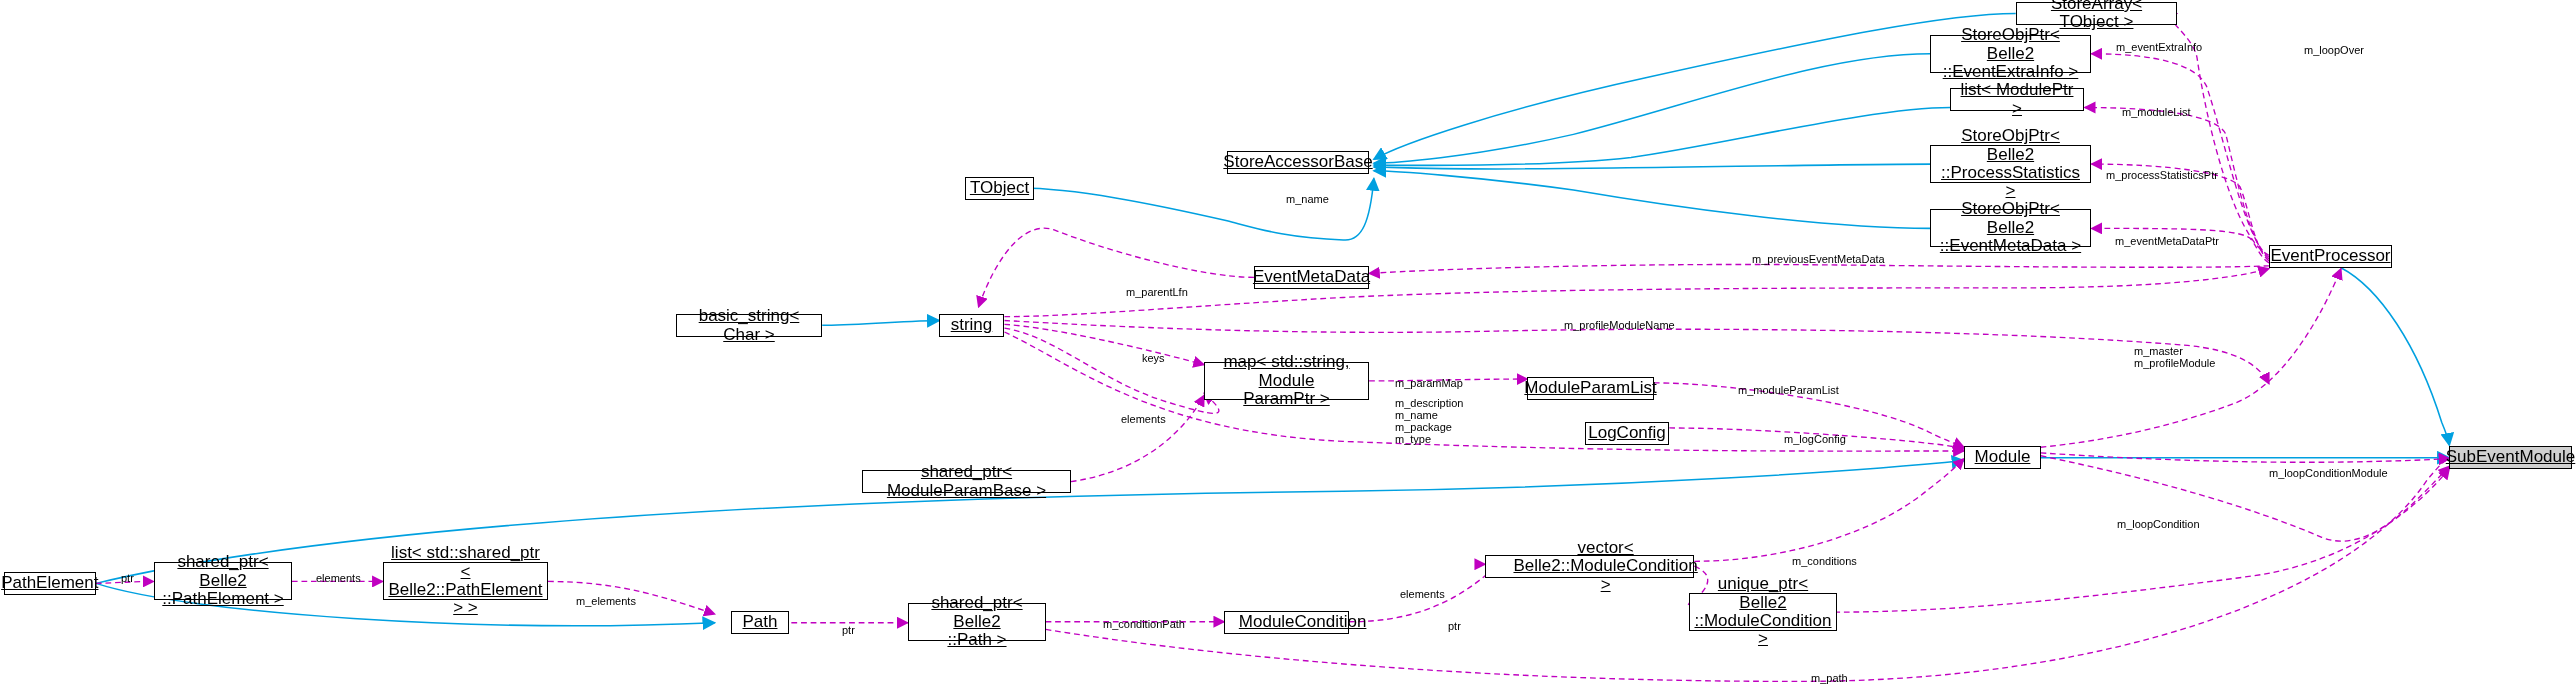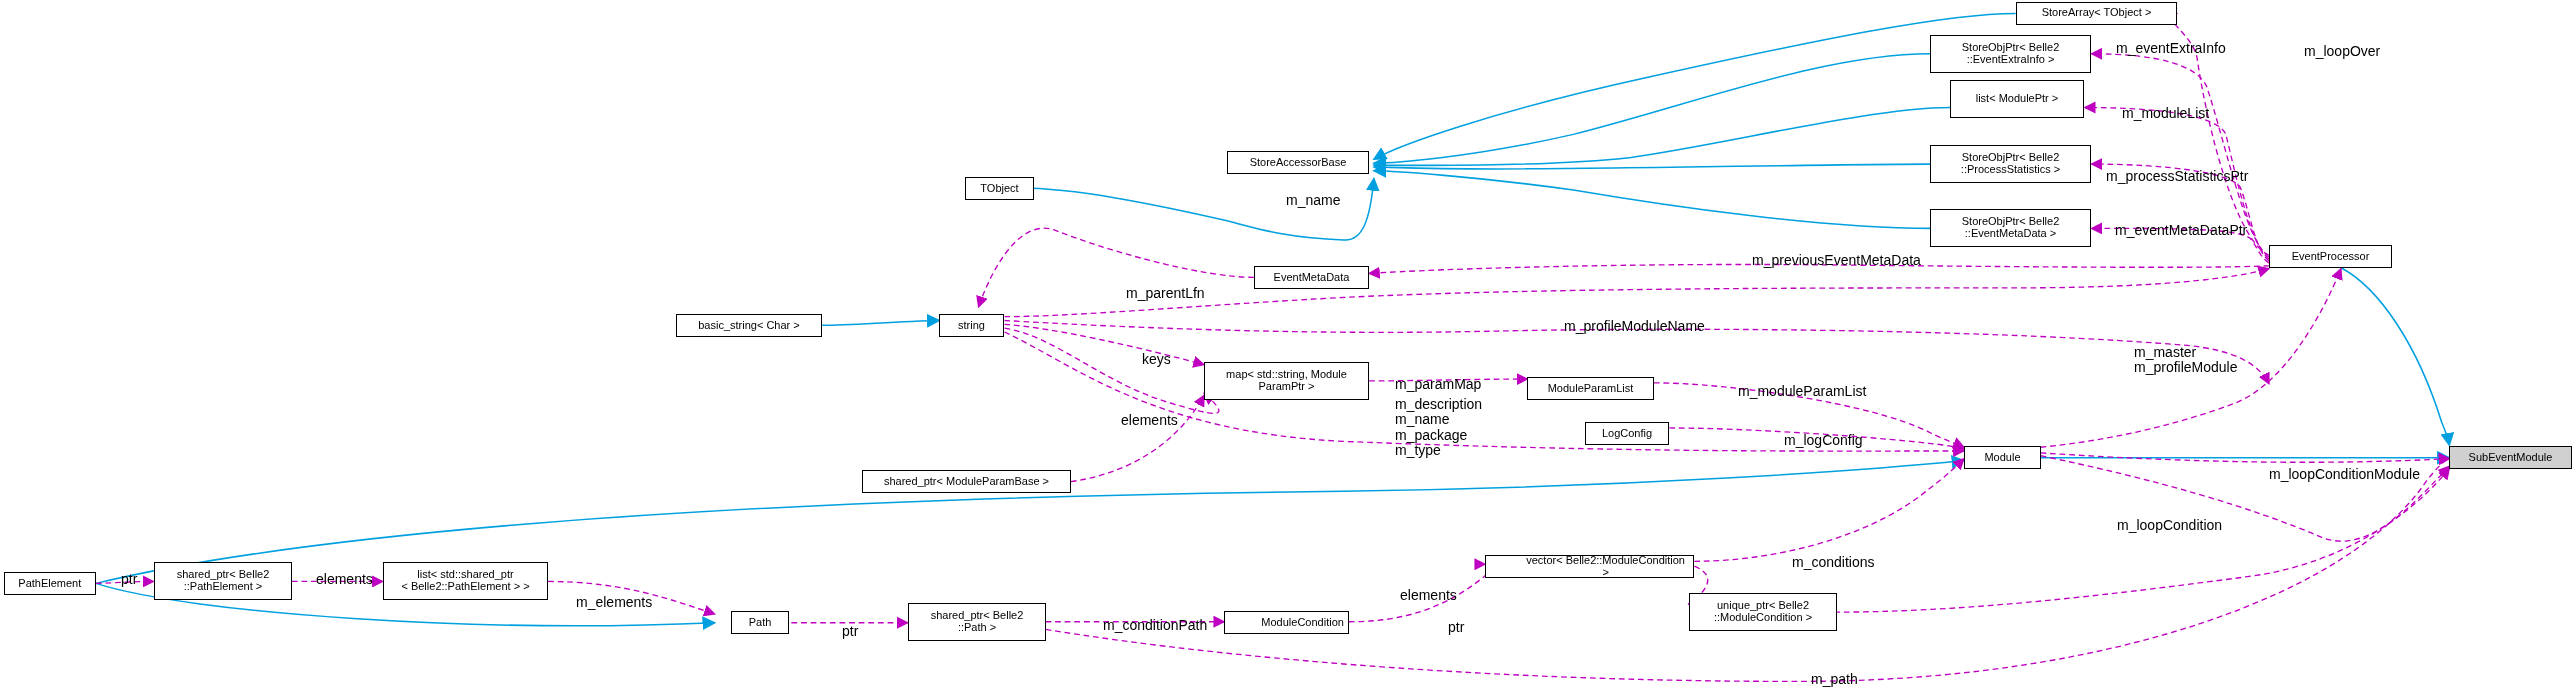--- a/index.html
+++ b/index.html
@@ -1,23 +1,23 @@
 <!DOCTYPE html>
 <html><head>
 <meta charset="utf-8">
 <style>
   html,body{margin:0;padding:0;background:#ffffff;}
   body{font-family:"Liberation Sans", sans-serif;}
   #stage{position:relative;width:2576px;height:688px;overflow:hidden;background:#fff;}
   svg.edges{position:absolute;left:0;top:0;width:2576px;height:688px;pointer-events:none;}
   .node{position:absolute;box-sizing:border-box;background:#ffffff;border:1px solid #000000;
-        font-size:11px;line-height:1.08;color:#000;display:flex;align-items:center;justify-content:center;
-        text-align:center;padding:1.9px 4.8px;white-space:pre-line;}
+        font-size:17px;line-height:1.08;color:#000;display:flex;align-items:center;justify-content:center;
+        text-align:center;padding:1.9px 4.8px;white-space:pre-line;text-decoration:underline;}
   .node.gray{background:#d0d0d0;}
-  .elabel{position:absolute;font-size:14px;color:#000;white-space:pre-line;line-height:1.1;text-align:left;}
+  .elabel{position:absolute;font-size:11px;color:#000;white-space:pre-line;line-height:1.1;text-align:left;}
 </style>
 </head>
 <body>
 
 <div id="stage">
 
   <svg class="edges" viewBox="0 0 2685 717">
     <defs>
       <marker id="arrBlue" markerWidth="9" markerHeight="9" refX="8" refY="4.5" orient="auto">
         <path d="M0,0 L9,4.5 L0,9 z" fill="#00a0e0"></path>
@@ -70,21 +70,21 @@
       <path d="M304,606 C340,606 370,606 399,606"></path>
       <path d="M100,608 C110,608 140,606 160,606"></path>
       <path d="M1090,656 C1300,690 1600,712 1900,710 C2200,706 2450,620 2530,500 C2545,482 2550,478 2553,478"></path>
       <path d="M1766,590 C1790,600 1780,615 1760,630"></path>
     </g>
   </svg>
 
   <div class="node" style="left:2016px;top:1.9px;width:161px;height:23px;">StoreArray&lt; TObject &gt;</div>
   <div class="node" style="left:1930px;top:35px;width:161px;height:38px;">StoreObjPtr&lt; Belle2
 ::EventExtraInfo &gt;</div>
-  <div class="node" style="left:1950px;top:80px;width:134px;height:38px;">list&lt; ModulePtr &gt;</div>
+  <div class="node" style="left:1950px;top:88px;width:134px;height:23px;">list&lt; ModulePtr &gt;</div>
   <div class="node" style="left:1227px;top:151px;width:142px;height:23px;">StoreAccessorBase</div>
   <div class="node" style="left:1930px;top:145px;width:161px;height:38px;">StoreObjPtr&lt; Belle2
 ::ProcessStatistics &gt;</div>
   <div class="node" style="left:1930px;top:209px;width:161px;height:38px;">StoreObjPtr&lt; Belle2
 ::EventMetaData &gt;</div>
   <div class="node" style="left:951px;top:177px;width:69px;height:23px;margin-left:14px;">TObject</div>
   <div class="node" style="left:2269px;top:245px;width:123px;height:23px;">EventProcessor</div>
   <div class="node" style="left:1254px;top:266px;width:115px;height:23px;">EventMetaData</div>
   <div class="node" style="left:676px;top:314px;width:146px;height:23px;">basic_string&lt; Char &gt;</div>
   <div class="node" style="left:939px;top:314px;width:65px;height:23px;">string</div>
@@ -106,21 +106,21 @@
   <div class="node" style="left:715px;top:611px;width:58px;height:23px;margin-left:16px;">Path</div>
   <div class="node" style="left:908px;top:603px;width:138px;height:38px;">shared_ptr&lt; Belle2
 ::Path &gt;</div>
   <div class="node" style="left:1224px;top:611px;width:125px;height:23px;padding-left:37px;">ModuleCondition</div>
 
   <div class="elabel" style="left:2116px;top:41px;">m_eventExtraInfo</div>
   <div class="elabel" style="left:2304px;top:44px;">m_loopOver</div>
   <div class="elabel" style="left:2122px;top:106px;">m_moduleList</div>
   <div class="elabel" style="left:2106px;top:169px;">m_processStatisticsPtr</div>
   <div class="elabel" style="left:1286px;top:193px;">m_name</div>
-  <div class="elabel" style="left:2115px;top:223px;text-align:center;">m_eventMetaDataPtr</div>
+  <div class="elabel" style="left:2115px;top:235px;text-align:center;">m_eventMetaDataPtr</div>
   <div class="elabel" style="left:1752px;top:253px;">m_previousEventMetaData</div>
   <div class="elabel" style="left:1126px;top:286px;">m_parentLfn</div>
   <div class="elabel" style="left:1564px;top:319px;">m_profileModuleName</div>
   <div class="elabel" style="left:2134px;top:345px;">m_master
 m_profileModule</div>
   <div class="elabel" style="left:1142px;top:352px;">keys</div>
   <div class="elabel" style="left:1395px;top:377px;">m_paramMap</div>
   <div class="elabel" style="left:1738px;top:384px;">m_moduleParamList</div>
   <div class="elabel" style="left:1395px;top:397px;">m_description
 m_name

